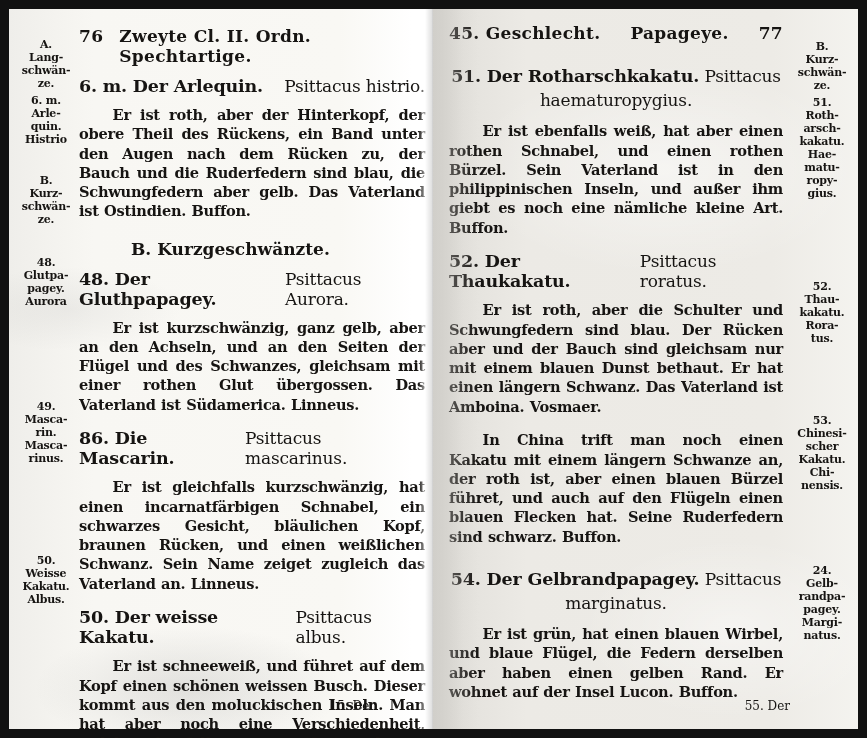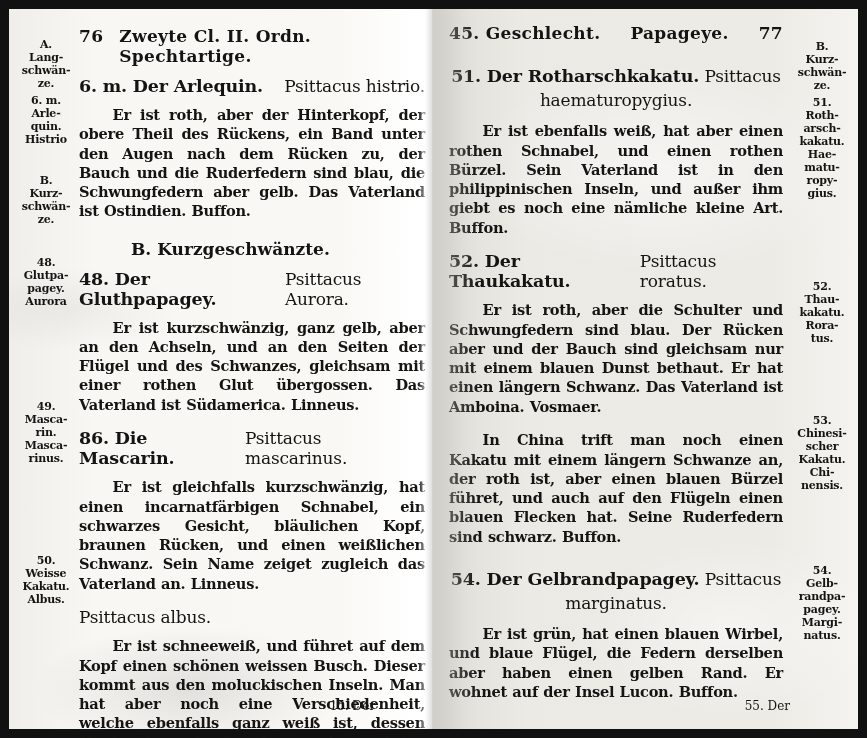--- a/index.html
+++ b/index.html
@@ -145,20 +145,21 @@
       </div>
       <p class="body-par">Er ist kurzschwänzig, ganz gelb, aber an den Achseln, und an den Seiten der Flügel und des Schwanzes, gleichsam mit einer rothen Glut übergossen. Das Vaterland ist Südamerica. Linneus.</p>
 
       <div class="species-head">
         <span class="de">86. Die Mascarin.</span>
         <span class="la">Psittacus mascarinus.</span>
       </div>
       <p class="body-par">Er ist gleichfalls kurzschwänzig, hat einen incarnatfärbigen Schnabel, ein schwarzes Gesicht, bläulichen Kopf, braunen Rücken, und einen weißlichen Schwanz. Sein Name zeiget zugleich das Vaterland an. Linneus.</p>
 
       <div class="species-head">
+        <span class="de">50. Der weisse Kakatu.</span>
         <span class="la">Psittacus albus.</span>
       </div>
       <p class="body-par">Er ist schneeweiß, und führet auf dem Kopf einen schönen weissen Busch. Dieser kommt aus den moluckischen Inseln. Man hat aber noch eine Verschiedenheit, welche ebenfalls ganz weiß ist, dessen Haube aber, oder Busch, untenher roth ist. Buffon.</p>
     </div>
 
     <div class="catchword">15. Der</div>
   </div>
 
   <div class="gutter"></div>
 
@@ -181,21 +182,21 @@
 Thau-
 kakatu.
 Rora-
 tus.</div>
       <div class="margin-note r-mn-3">53.
 Chinesi-
 scher
 Kakatu.
 Chi-
 nensis.</div>
-      <div class="margin-note r-mn-4">54.
+      <div class="margin-note r-mn-4">24.
 Gelb-
 randpa-
 pagey.
 Margi-
 natus.</div>
     </div>
 
     <div class="main">
       <div class="running-head-right">
         <span>45. Geschlecht.</span>

